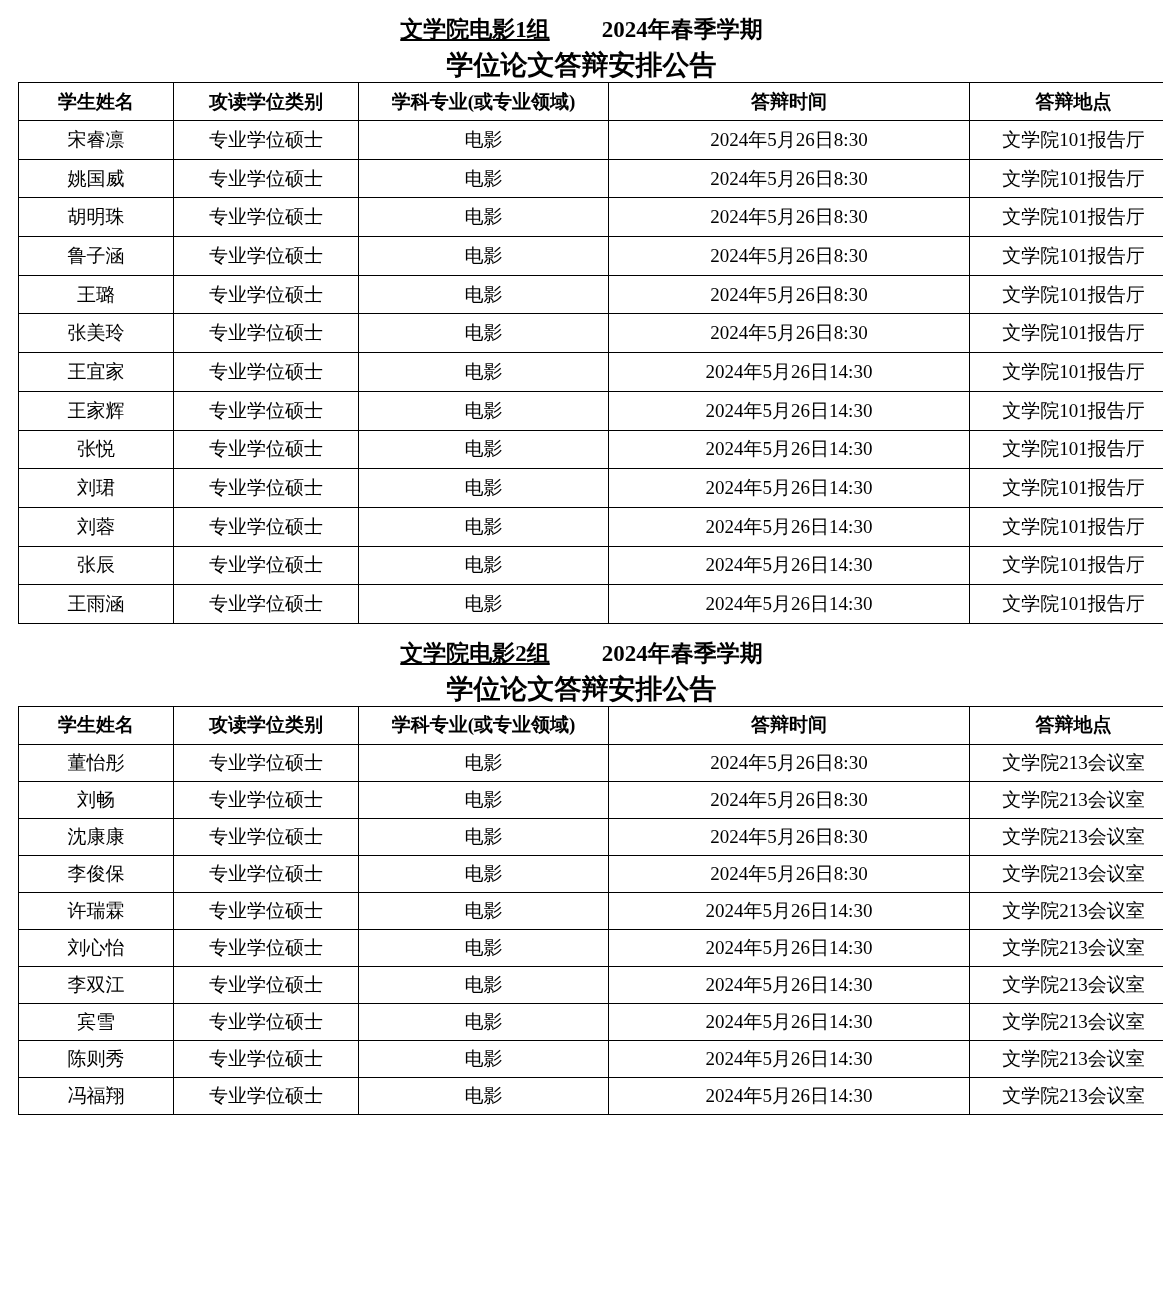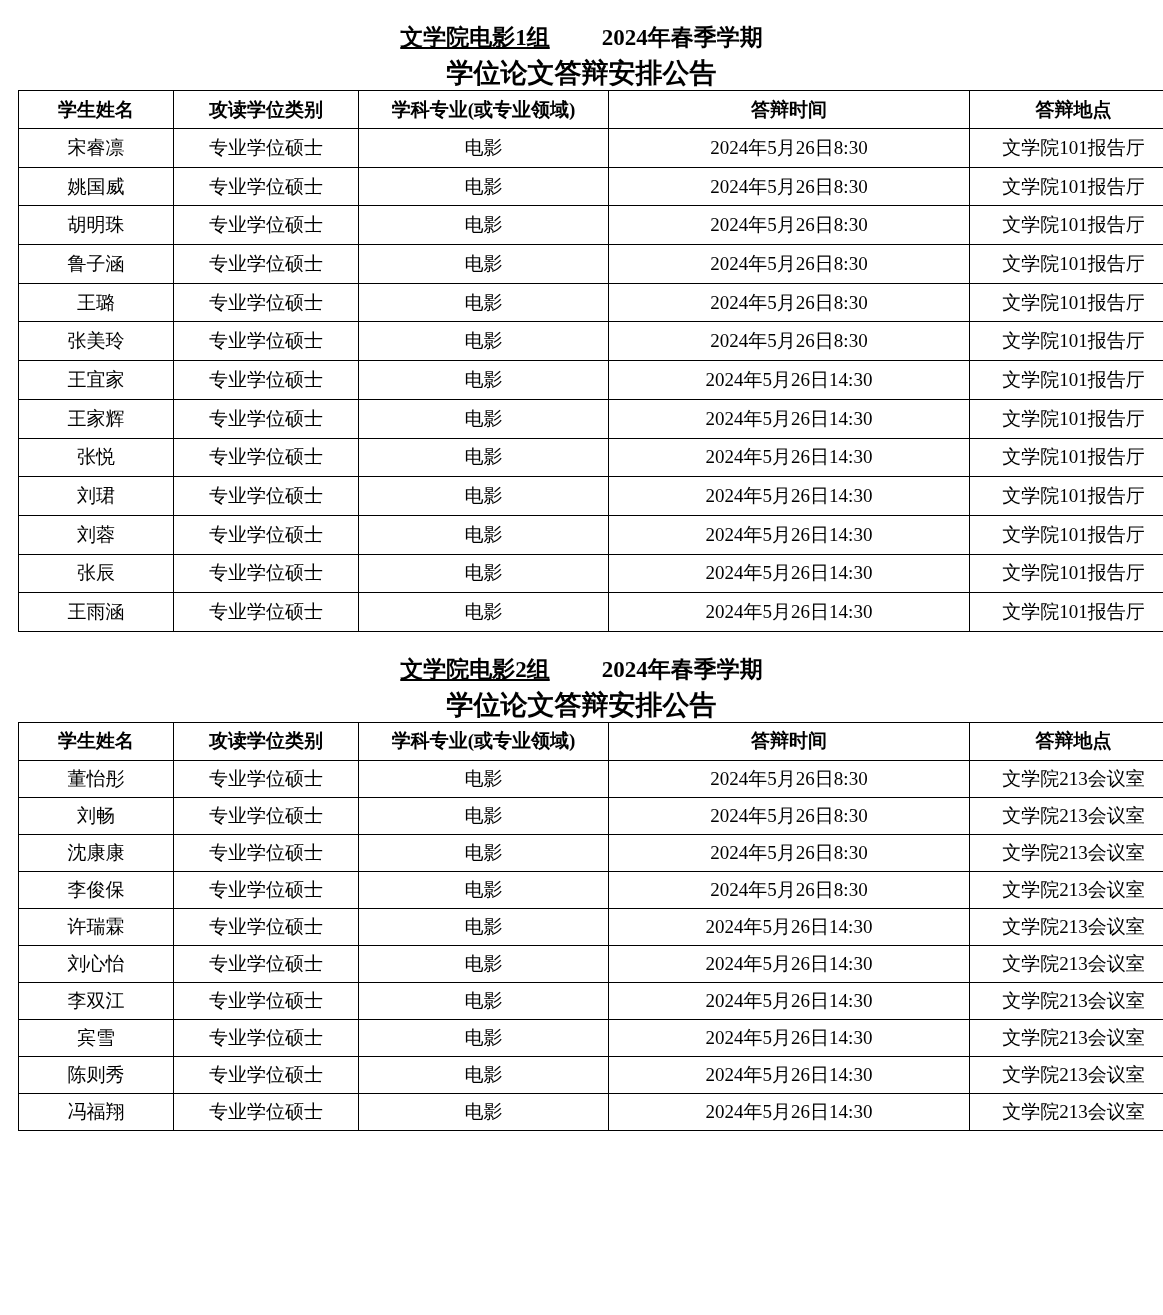--- a/index.html
+++ b/index.html
@@ -3,21 +3,21 @@
 <meta charset="utf-8">
 <style>
   html,body { margin:0; padding:0; }
   body {
     width:1163px; height:1315px;
     background:#ffffff; color:#000000;
     font-family:"Liberation Serif","DejaVu Serif",serif;
     overflow:hidden;
   }
   .title-block { text-align:center; font-weight:bold; }
-  .title-line1 { font-size:23px; line-height:36px; padding-top:20px; }
+  .title-line1 { font-size:23px; line-height:36px; padding-top:12px; }
   .title-line2 { font-size:27px; line-height:34px; }
   .title-group { text-decoration:underline; }
   .title-sep { display:inline-block; width:52px; }
   table {
     border-collapse:collapse; table-layout:fixed;
     width:1159px; margin:0 18px;
   }
   th, td {
     border:1px solid #000;
     text-align:center; vertical-align:middle;

